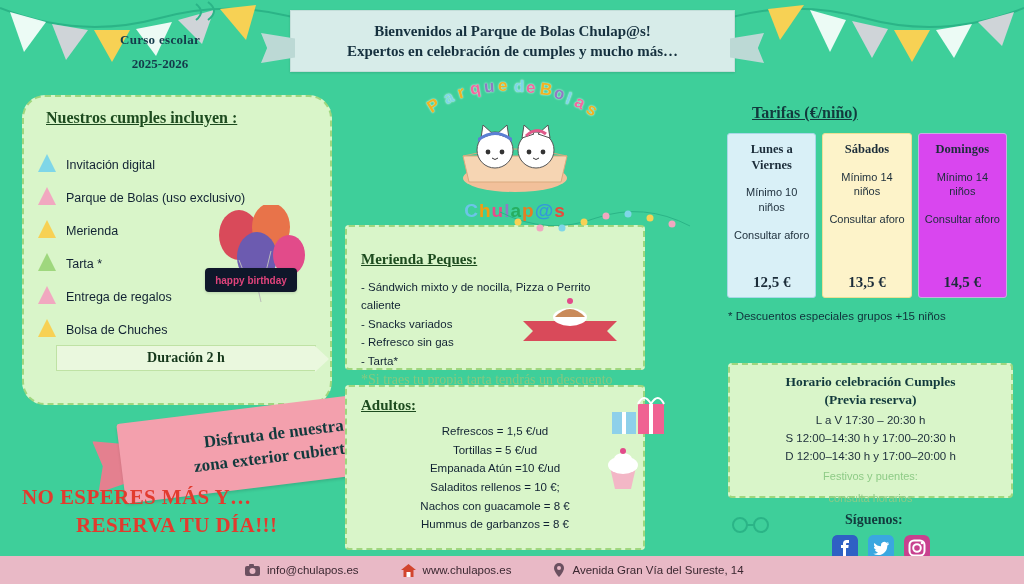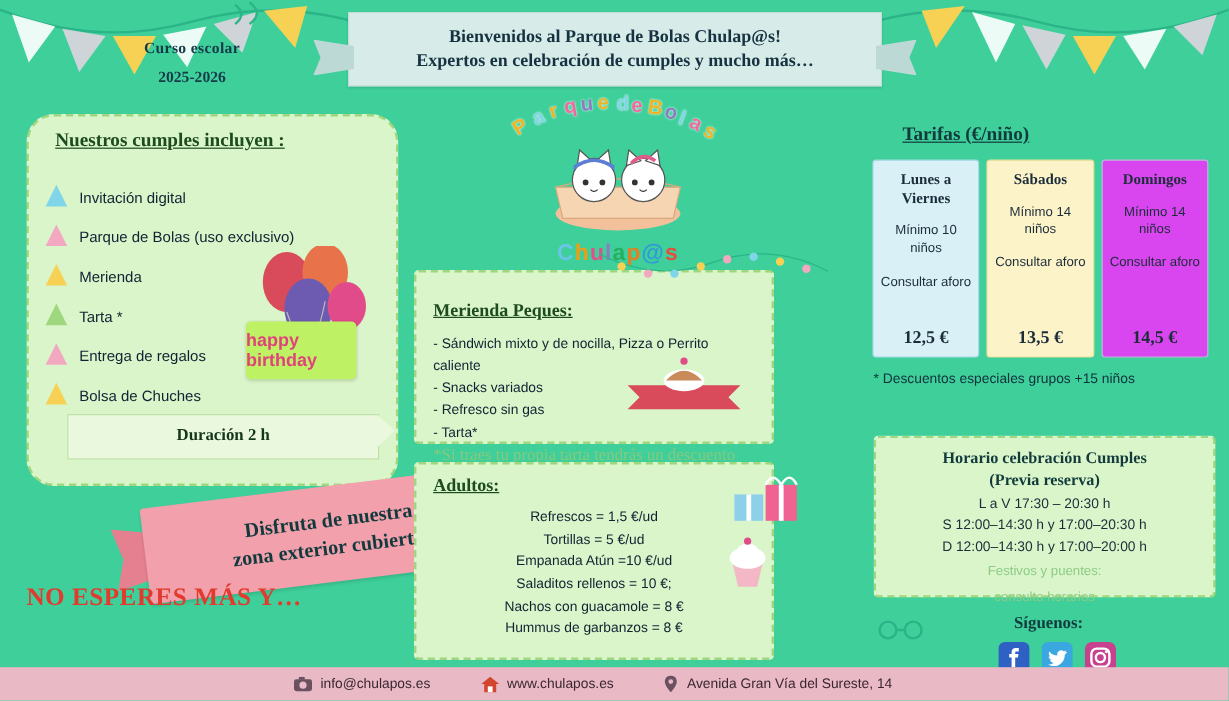--- a/index.html
+++ b/index.html
@@ -74,36 +74,36 @@
   #incluyen h3 { font-size:16px; margin-left:8px; }
   .incl-list { margin-top:12px; }
   .incl-item { display:flex; align-items:flex-end; gap:10px; height:33px; font-size:12.5px; color:#123; }
   .incl-item .tri { width:0;height:0;border-left:9px solid transparent;border-right:9px solid transparent; }
   .incl-label { font-family:"Liberation Sans", sans-serif; }
   .necesario {
     margin-top:6px; margin-left:30px; font-weight:bold; font-size:12.5px;
     display:flex; align-items:center; gap:8px;
   }
   .duracion {
-    margin:8px 0 0 18px; width:260px; height:38px; background:#eaf8de;
+    margin:8px 0 0 18px; width:260px; height:26px; background:#eaf8de;
     border:1px solid #bfe2a4; display:flex; align-items:center; justify-content:center;
     font-family:"Liberation Serif", serif; font-weight:bold; font-size:14px; color:#14361a;
     position:relative;
   }
   .duracion:after{
     content:""; position:absolute; right:-14px; top:0; border-top:13px solid transparent;
     border-bottom:13px solid transparent; border-left:14px solid #eaf8de;
   }
 
   
   .balloons { position:absolute; left:205px; top:205px; width:110px; height:105px; }
   .hb {
-    position:absolute; left:205px; top:268px; width:92px; height:48px; background:#bef264;
+    position:absolute; left:205px; top:268px; width:92px; height:24px; background:#0f172a;
     border-radius:4px; display:flex; align-items:center; justify-content:center;
-    font-size:15px; font-weight:bold; color:#e0437b; box-shadow:0 1px 3px rgba(0,0,0,.15);
+    font-size:10px; font-weight:bold; color:#e0437b; box-shadow:0 1px 3px rgba(0,0,0,.15);
   }
 
   
   .ribbon {
     position:absolute; left:120px; top:405px; width:310px; height:80px;
     transform:rotate(-7deg);
   }
   .ribbon .body {
     position:absolute; inset:0; background:#f3a0ad; border-radius:3px;
     box-shadow:0 2px 3px rgba(0,0,0,.12);
@@ -314,20 +314,21 @@
   <div class="tail l"></div>
   <div class="tail r"></div>
   <div class="body">
     <span>Disfruta de nuestra</span>
     <span>zona exterior cubierta!</span>
   </div>
 </div>
 
 <div class="reserva">
   <div>NO ESPERES MÁS Y…</div>
+  <div class="l2">RESERVA TU DÍA!!!</div>
 </div>
 
 <div class="card" id="peques">
   <h3>Merienda Peques:</h3>
   <ul>
     <li>- Sándwich mixto y de nocilla,  Pizza o Perrito caliente</li>
     <li>- Snacks variados</li>
     <li>- Refresco sin gas</li>
     <li>- Tarta*</li>
   </ul>

